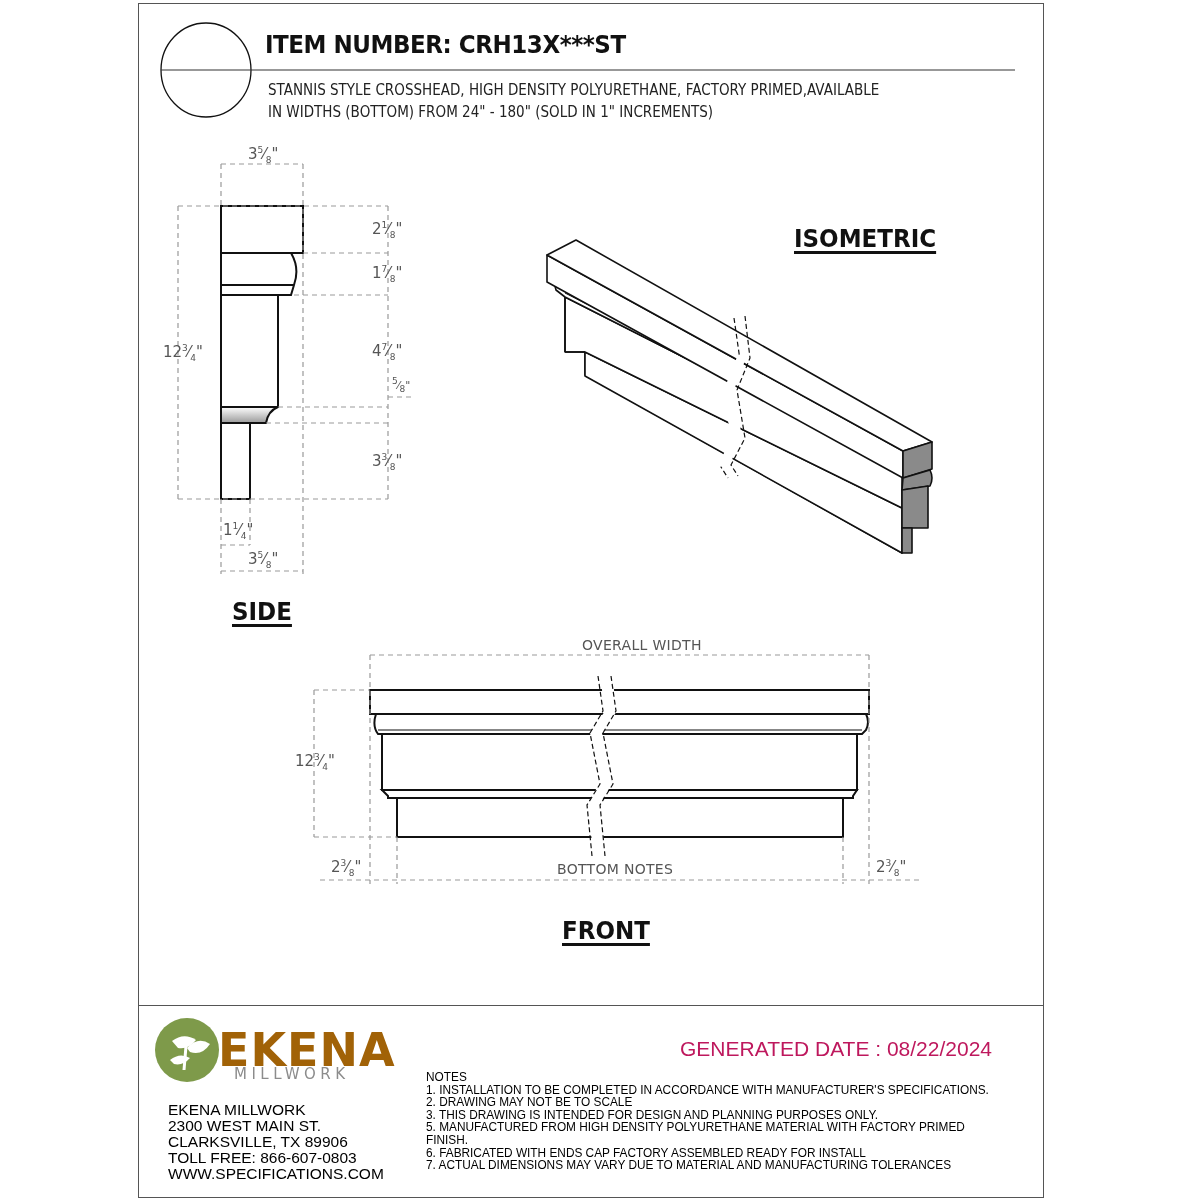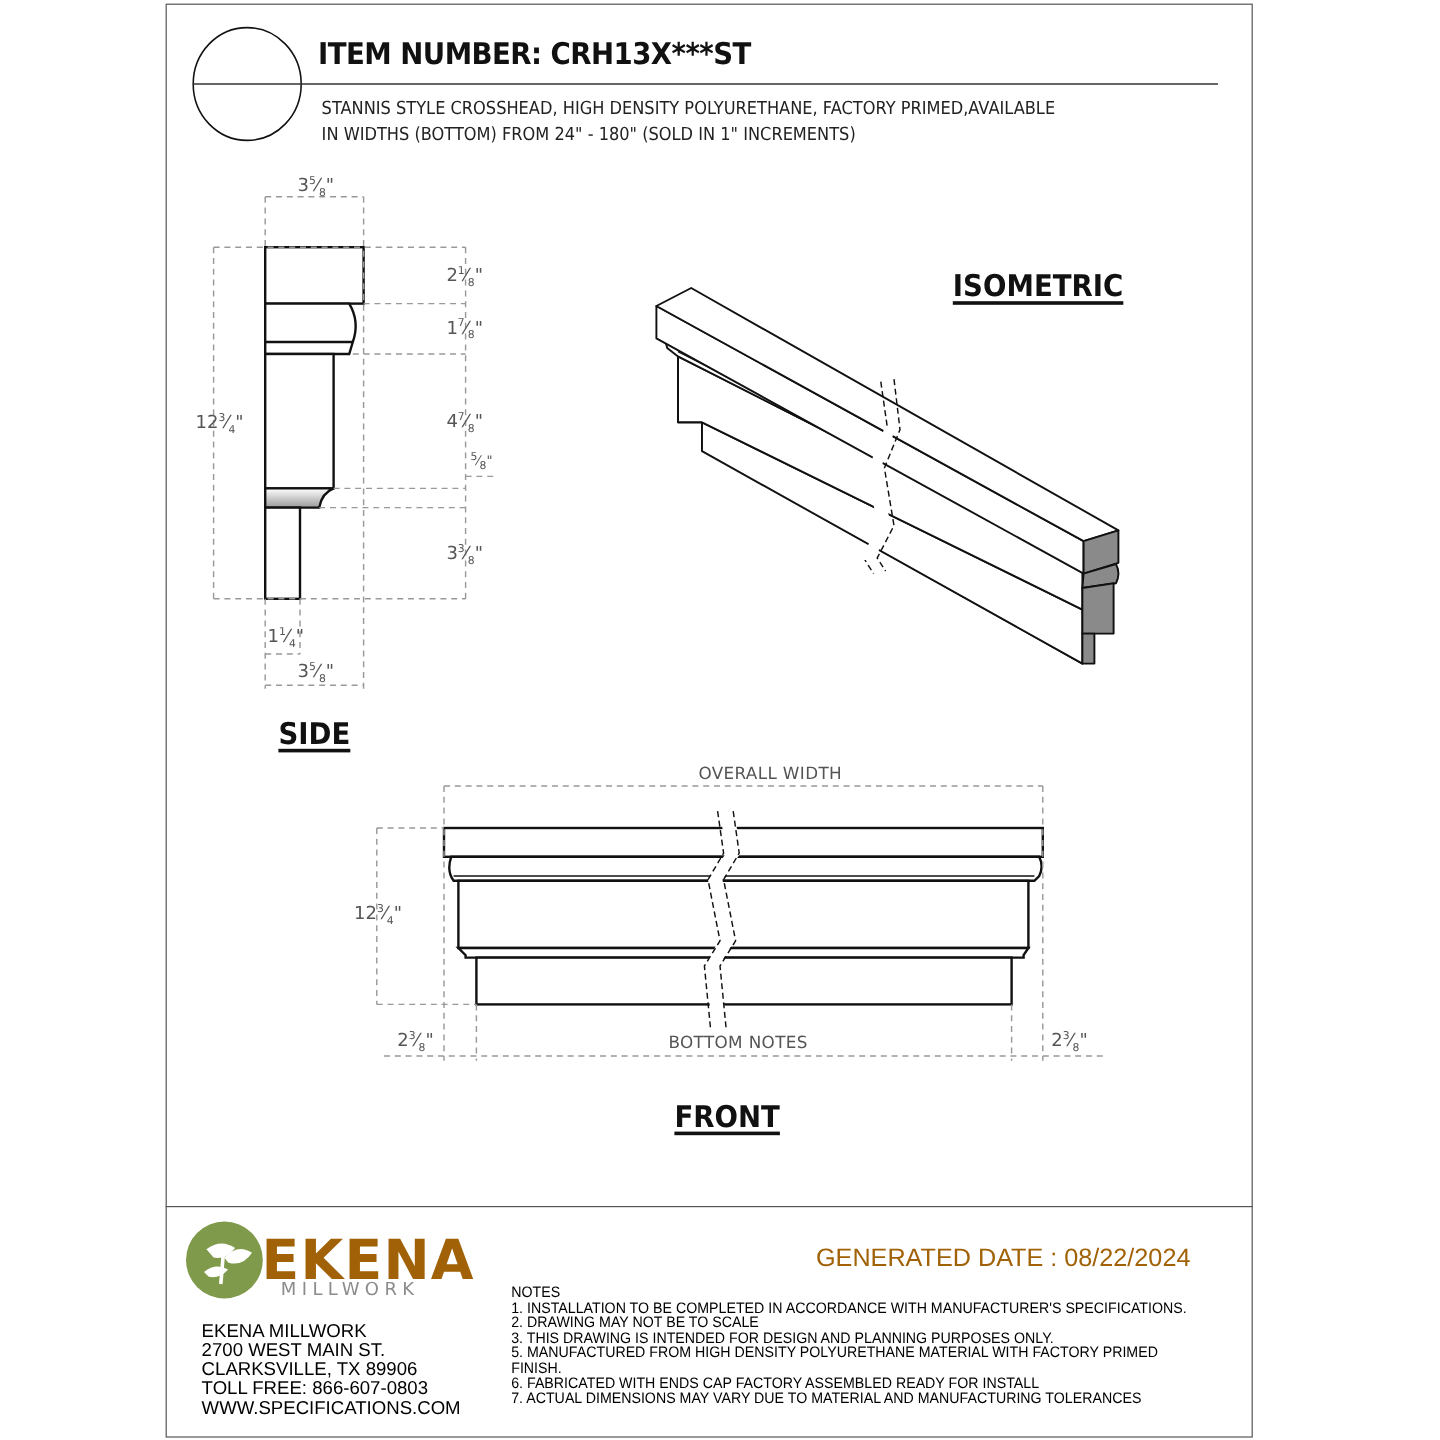--- a/index.html
+++ b/index.html
@@ -10,21 +10,21 @@
     .subtitle { position: absolute; left: 268px; top: 79px; font-size: 15px; line-height: 22px; color: #222; transform: scaleX(0.9); transform-origin: left top; white-space: nowrap; }
     .view-label { position: absolute; font-weight: bold; font-size: 25px; text-decoration: underline; text-decoration-thickness: 3px; text-underline-offset: 4px; color: #111; white-space: nowrap; transform: scaleX(0.92); transform-origin: left top; }
     .dim { position: absolute; font-family: "DejaVu Sans", sans-serif; font-size: 15px; color: #555; white-space: nowrap; }
     .dim sup, .dim sub { font-size: 9px; }
     .dimtext { position: absolute; font-size: 14px; color: #555; letter-spacing: 0.3px; white-space: nowrap; }
     svg { position: absolute; left: 0; top: 0; }
     .logo-word { position: absolute; left: 218px; top: 1023px; font-family: "DejaVu Sans", sans-serif; font-weight: bold; font-size: 46px; color: #a16207; letter-spacing: 1px; }
     .logo-sub { position: absolute; left: 234px; top: 1065px; font-family: "DejaVu Sans", sans-serif; font-size: 15px; color: #8c8c8c; letter-spacing: 4.5px; }
     .address { position: absolute; left: 168px; top: 1102px; font-family: "Liberation Sans", sans-serif; font-size: 15.5px; line-height: 16px; color: #000; }
     .address div { white-space: nowrap; }
-    .gen-date { position: absolute; left: 680px; top: 1037px; font-family: "Liberation Sans", sans-serif; font-size: 21px; color: #a16207; white-space: nowrap; }
+    .gen-date { position: absolute; left: 680px; top: 1037px; font-family: "Liberation Sans", sans-serif; font-size: 21px; color: #be185d; white-space: nowrap; }
     .notes { position: absolute; left: 426px; top: 1071px; font-family: "Liberation Sans", sans-serif; font-size: 12.6px; line-height: 12.6px; color: #000; transform: scaleX(0.94); transform-origin: left top; }
     .notes div { white-space: nowrap; }
   </style>
 </head>
 <body>
 
 <div class="frame"></div>
 <div class="tb-divider"></div>
 
 <svg width="1200" height="1200" viewBox="0 0 1200 1200">
@@ -168,21 +168,21 @@
 <div class="dim" style="left:331px; top:858px;"><span>2</span><sup>3</sup>⁄<sub>8</sub>"</div>
 <div class="dimtext" style="left:557px; top:861px;">BOTTOM NOTES</div>
 <div class="dim" style="left:876px; top:858px;"><span>2</span><sup>3</sup>⁄<sub>8</sub>"</div>
 <div class="view-label" style="left:562px; top:916px;">FRONT</div>
 
 <div class="logo-word">EKENA</div>
 <div class="logo-sub">MILLWORK</div>
 
 <div class="address">
   <div>EKENA MILLWORK</div>
-  <div>2700 WEST MAIN ST.</div>
+  <div>2300 WEST MAIN ST.</div>
   <div>CLARKSVILLE, TX 89906</div>
   <div>TOLL FREE: 866-607-0803</div>
   <div>WWW.SPECIFICATIONS.COM</div>
 </div>
 
 <div class="gen-date">GENERATED DATE : 08/22/2024</div>
 
 <div class="notes">
   <div>NOTES</div>
   <div>1. INSTALLATION TO BE COMPLETED IN ACCORDANCE WITH MANUFACTURER'S SPECIFICATIONS.</div>

